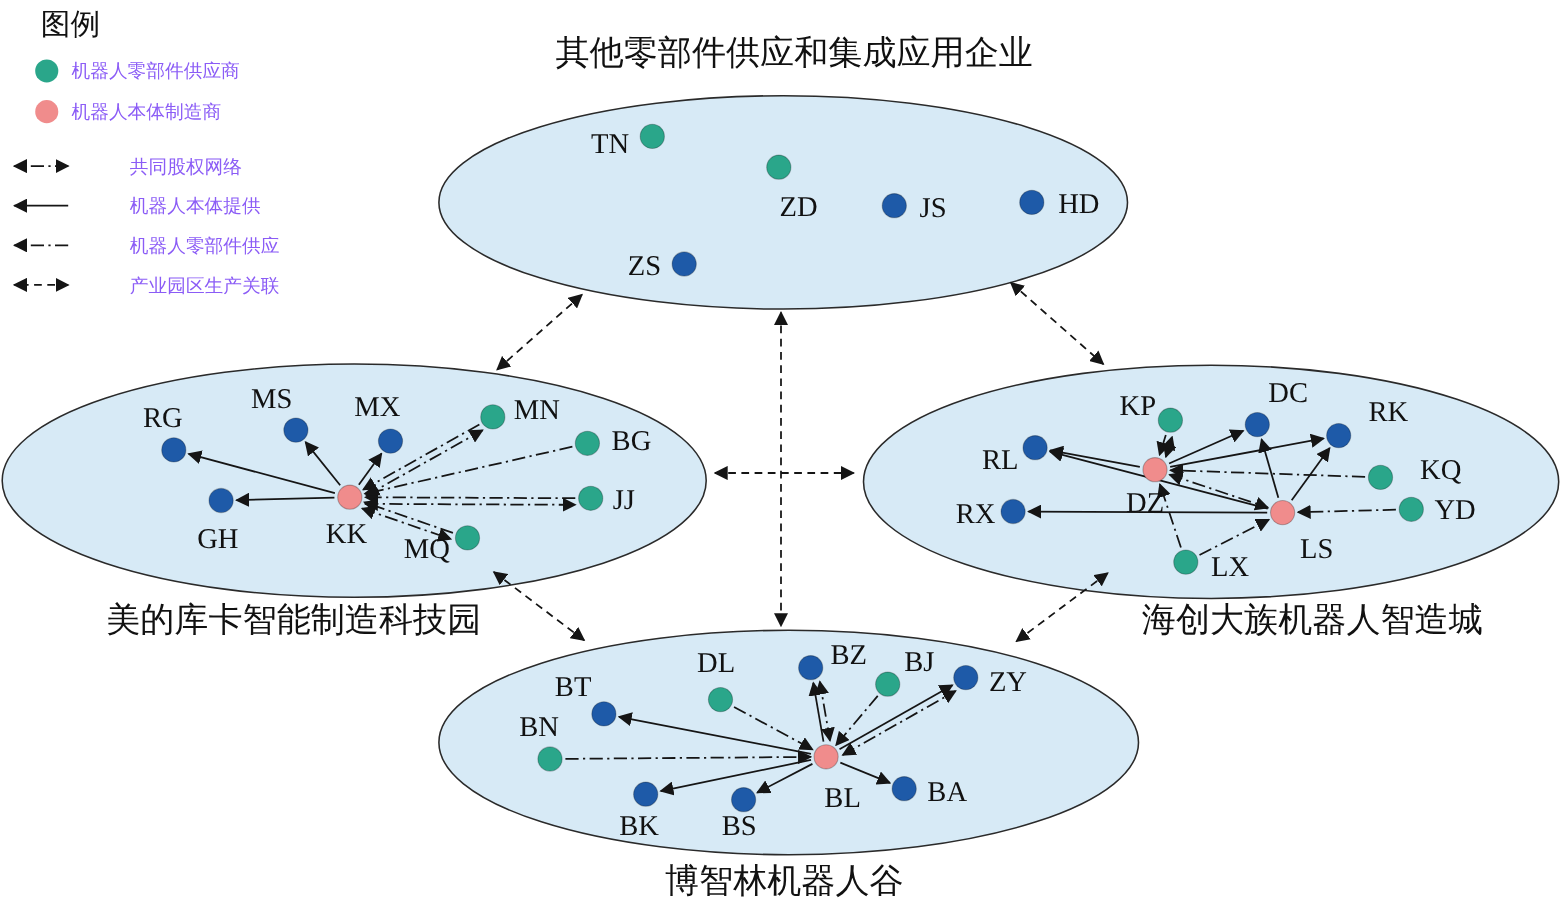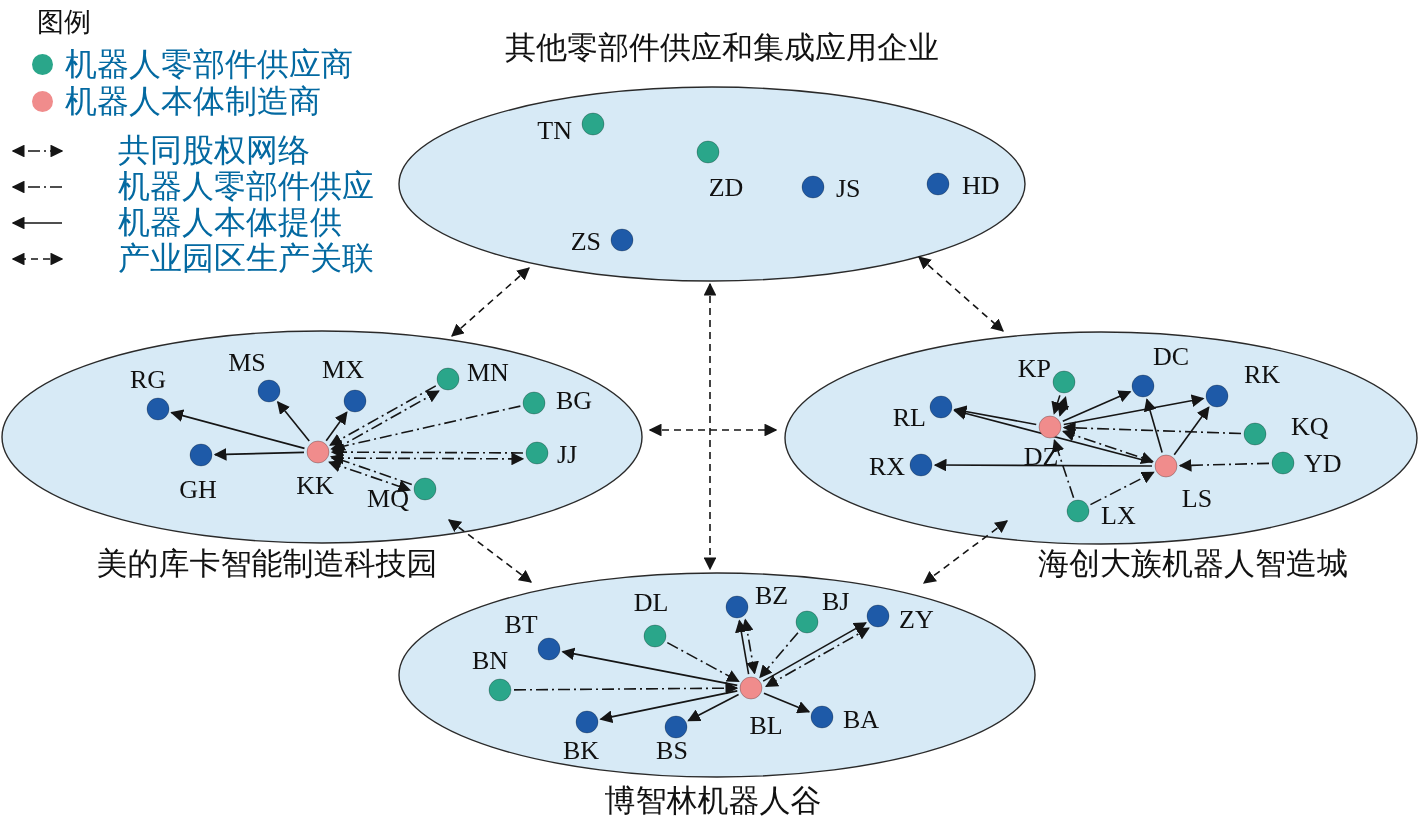--- a/index.html
+++ b/index.html
@@ -7,21 +7,21 @@
     position:relative;width:1419px;height:820px;background:#fff;
     font-family:"Liberation Serif","DejaVu Serif",serif;overflow:hidden;
   }
   #diagram{position:absolute;left:0;top:0;}
   #diagram text{font-family:"Liberation Serif","DejaVu Serif",serif;}
   .legend{position:absolute;top:2px;left:8px;z-index:2;}
   .legend-title{font-size:27px;color:#111;margin:2px 0 6px 29px;}
   .lrow{display:flex;align-items:center;height:37px;}
   #legend-nodes .lrow{padding-left:24px;}
   .dot{width:21px;height:21px;border-radius:50%;margin-right:12px;flex:0 0 auto;}
-  .llabel{font-size:32px;color:#0369a1;white-space:nowrap;}
+  .llabel{font-size:17px;color:#8b5cf6;white-space:nowrap;}
   #legend-edges{margin-top:13px;}
   #legend-edges .lrow{height:36px;gap:44px;}
   .lsample{margin-right:8px;flex:0 0 auto;display:block;}
 </style>
 </head>
 <body>
 
 <div class="stage">
   <svg id="diagram" width="1419" height="820" viewBox="0 0 1419 820">
       <defs>
@@ -163,29 +163,29 @@
       </div>
     <div id="legend-edges">
         <div class="lrow">
           <svg width="58" height="16" class="lsample">
             <line x1="54" y1="8" x2="5" y2="8" stroke="#151515" stroke-width="1.6" marker-end="url(#arr)" stroke-dasharray="12 4 2 4" marker-start="url(#arr)"></line>
           </svg>
           <span class="llabel">共同股权网络</span>
         </div>
         <div class="lrow">
           <svg width="58" height="16" class="lsample">
+            <line x1="54" y1="8" x2="5" y2="8" stroke="#151515" stroke-width="1.6" marker-end="url(#arr)"></line>
+          </svg>
+          <span class="llabel">机器人本体提供</span>
+        </div>
+        <div class="lrow">
+          <svg width="58" height="16" class="lsample">
             <line x1="54" y1="8" x2="5" y2="8" stroke="#151515" stroke-width="1.6" marker-end="url(#arr)" stroke-dasharray="12 4 2 4"></line>
           </svg>
           <span class="llabel">机器人零部件供应</span>
-        </div>
-        <div class="lrow">
-          <svg width="58" height="16" class="lsample">
-            <line x1="54" y1="8" x2="5" y2="8" stroke="#151515" stroke-width="1.6" marker-end="url(#arr)"></line>
-          </svg>
-          <span class="llabel">机器人本体提供</span>
         </div>
         <div class="lrow">
           <svg width="58" height="16" class="lsample">
             <line x1="54" y1="8" x2="5" y2="8" stroke="#151515" stroke-width="1.6" marker-end="url(#arr)" stroke-dasharray="7 5" marker-start="url(#arr)"></line>
           </svg>
           <span class="llabel">产业园区生产关联</span>
         </div>
       </div>
   </div>
 </div>

